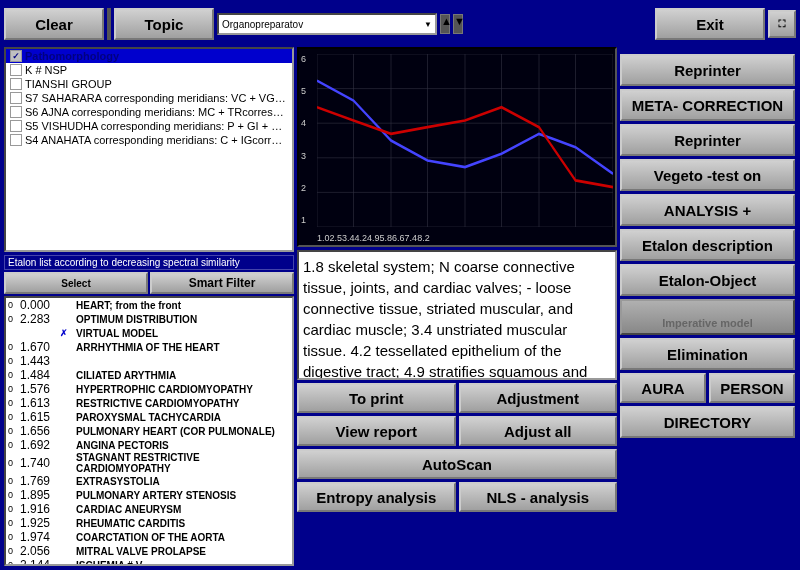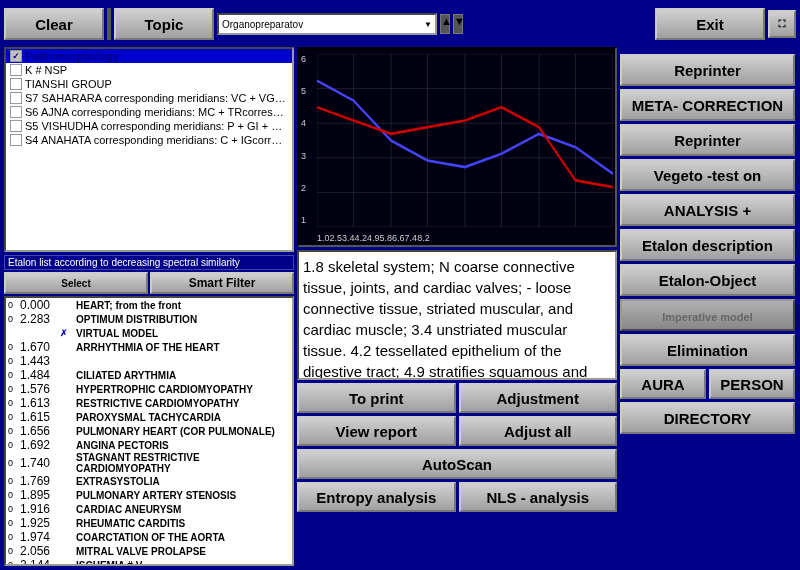--- a/index.html
+++ b/index.html
@@ -35,21 +35,21 @@
       font-weight: bold;
       padding: 2px 6px;
       text-align: center;
     }
     .btn-gray-disabled {
       background: linear-gradient(to bottom, #b0b0b0, #888);
       border: 2px outset #999;
       color: #666;
       font-size: 11px;
       font-weight: bold;
-      padding: 10px 6px;
+      padding: 16px 6px;
       text-align: center;
     }
     .clear-btn {
       width: 100px;
       height: 32px;
     }
     .topic-btn {
       width: 100px;
       height: 32px;
     }

